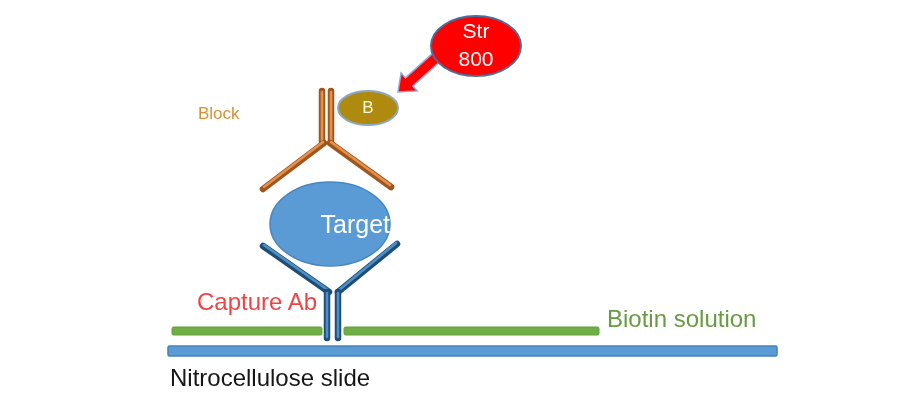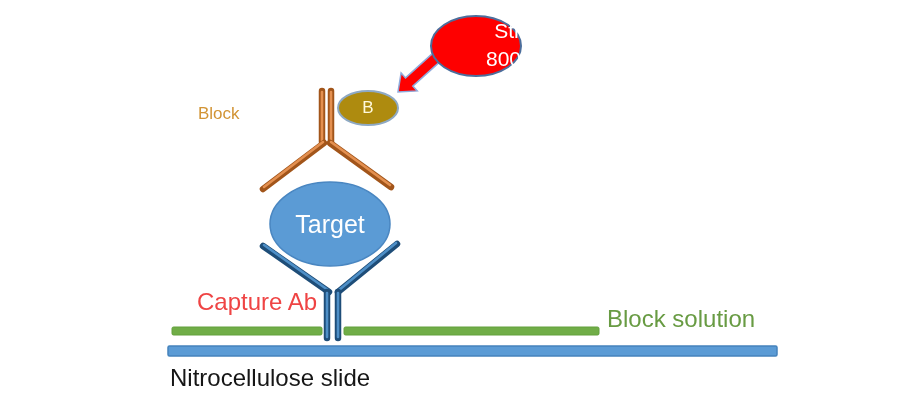--- a/index.html
+++ b/index.html
@@ -17,33 +17,33 @@
     width: 900px; height: 400px;
   }
   .lbl { position: absolute; white-space: nowrap; }
   .lbl-biotin {
     left: 198px; top: 100px;
     font-size: 17px; line-height: 28px;
     color: #d29435;
   }
   .lbl-str {
     left: 431px; top: 17px; width: 90px;
-    text-align: right;
+    text-align: center;
     font-size: 21px; line-height: 28px;
     color: #ffffff;
   }
   .lbl-b {
     left: 338px; top: 97px; width: 60px;
     text-align: center;
     font-size: 17px; line-height: 22px;
     color: #fff9dc;
   }
   .lbl-target {
     left: 270px; top: 210px; width: 120px;
-    text-align: center;
+    text-align: right;
     font-size: 25px; line-height: 28px;
     color: #ffffff;
   }
   .lbl-capture {
     left: 197px; top: 289px;
     font-size: 24px; line-height: 26px;
     color: #ef4444;
   }
   .lbl-block {
     left: 607px; top: 306px;
@@ -113,16 +113,16 @@
   <div class="lbl lbl-biotin">
     <div>Block</div>
   </div>
 
   <div class="lbl lbl-b">B</div>
 
   <div class="lbl lbl-target">Target</div>
 
   <div class="lbl lbl-capture">Capture Ab</div>
 
-  <div class="lbl lbl-block">Block solution</div>
+  <div class="lbl lbl-block">Biotin solution</div>
 
   <div class="lbl lbl-nitro">Nitrocellulose slide</div>
 </div>
 
 </body></html>

